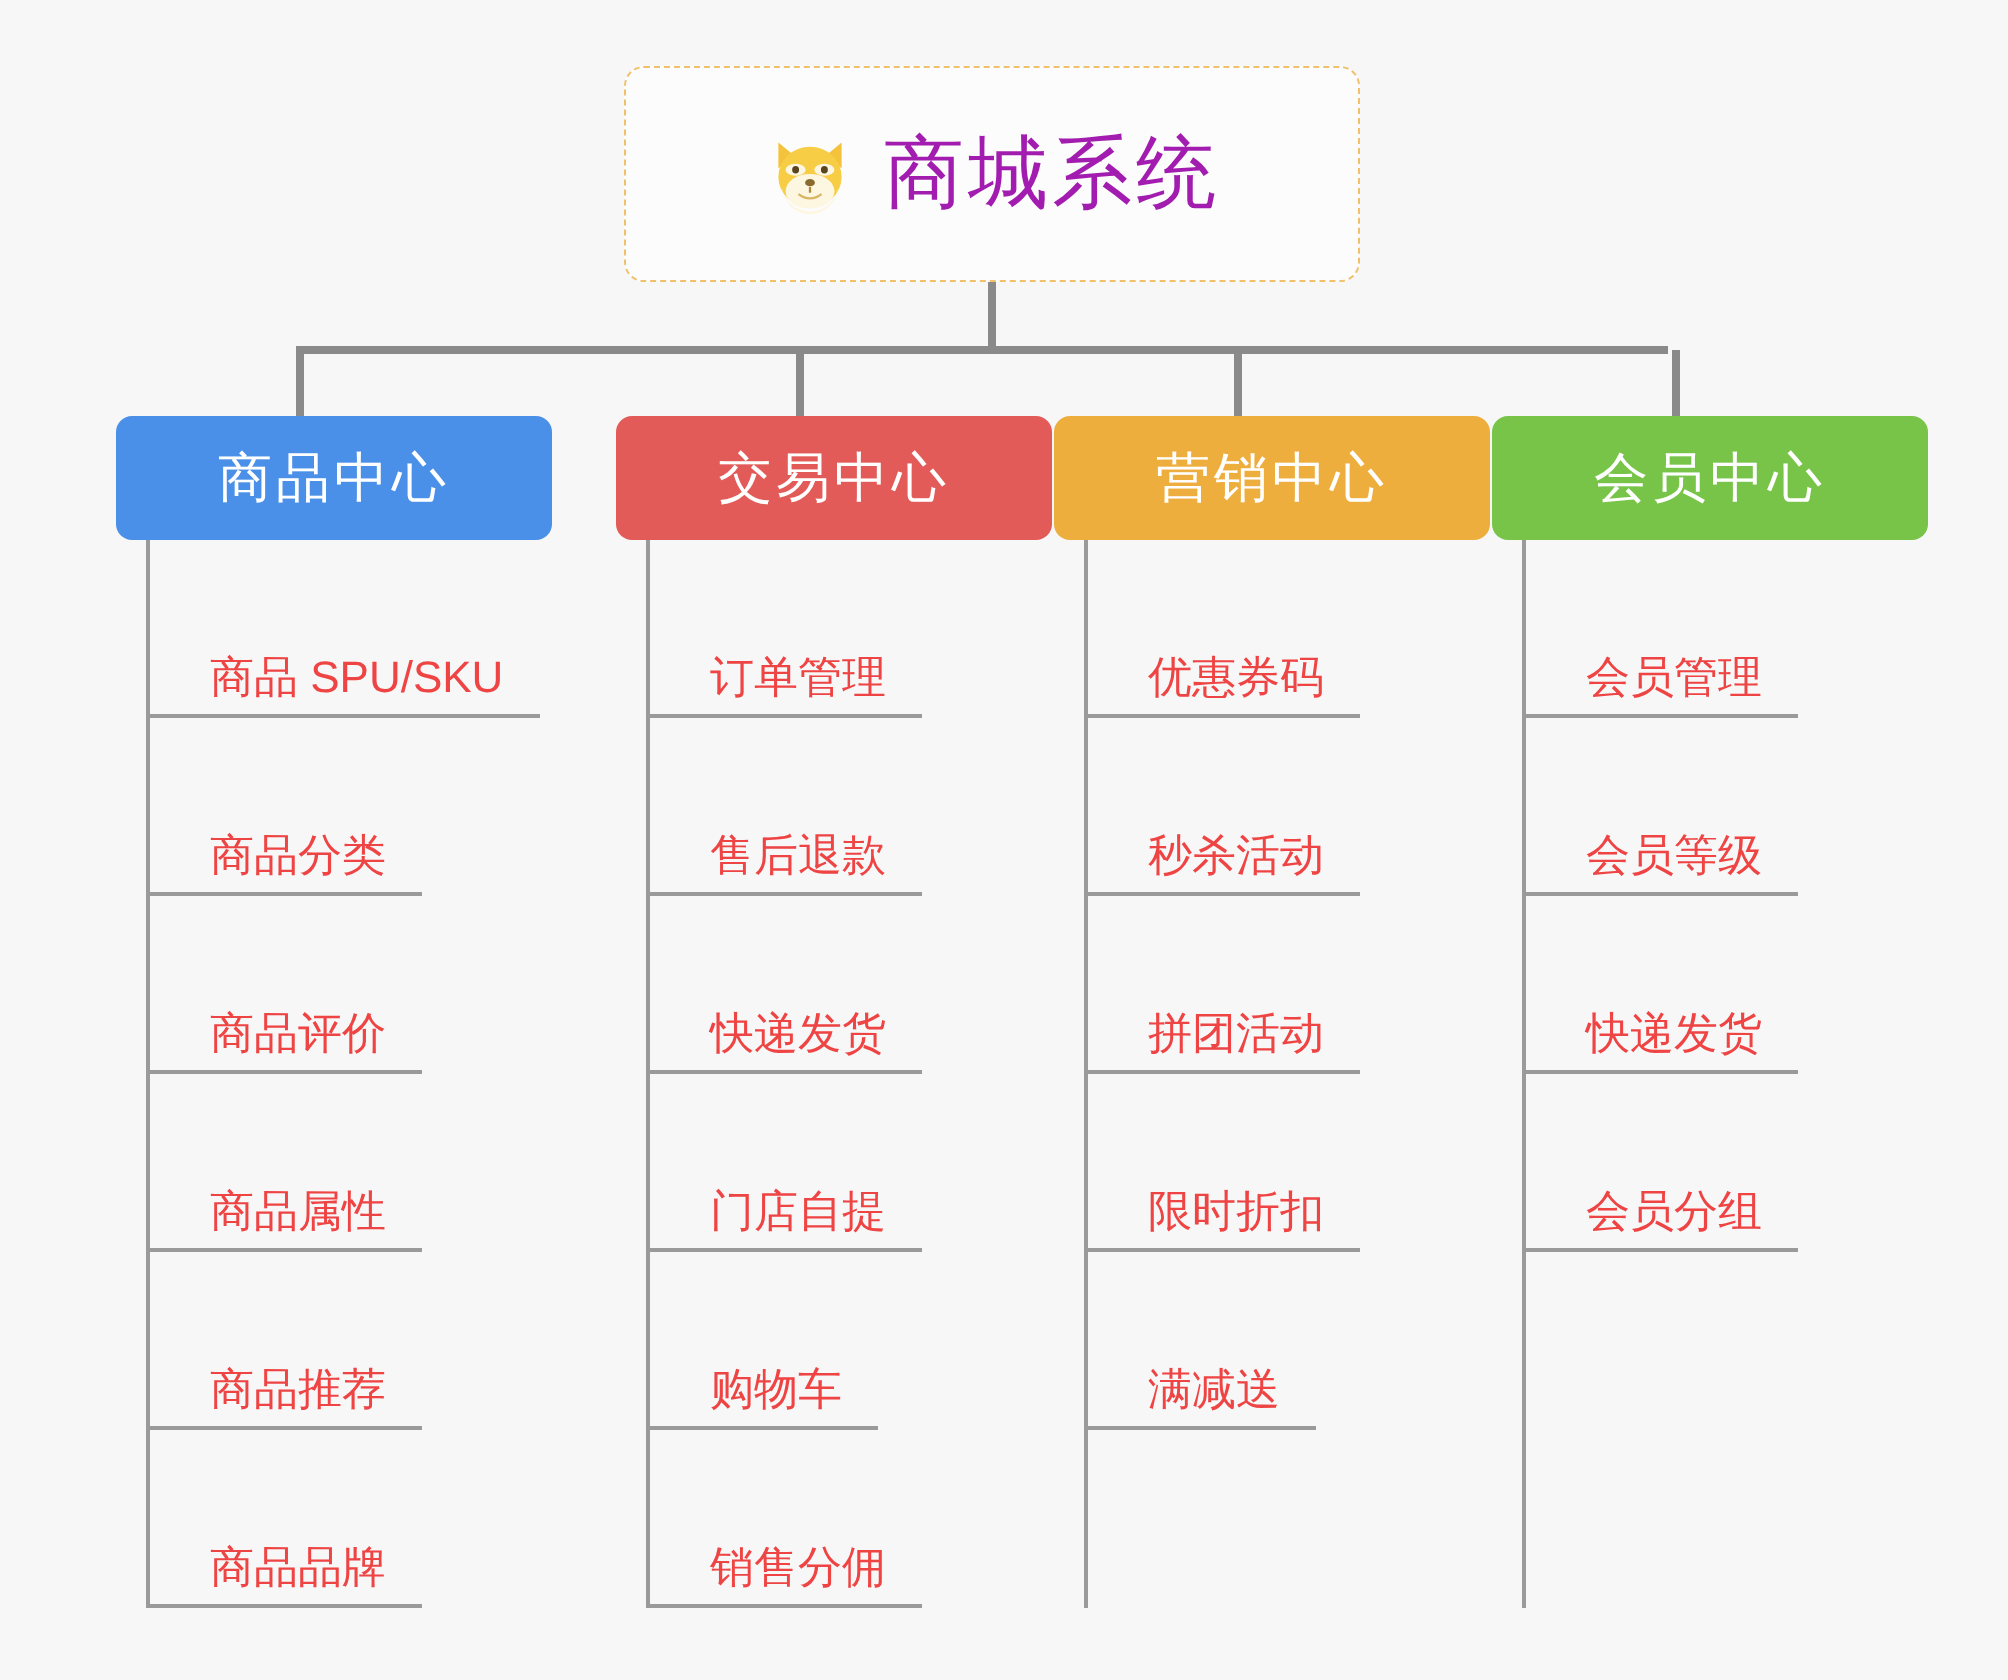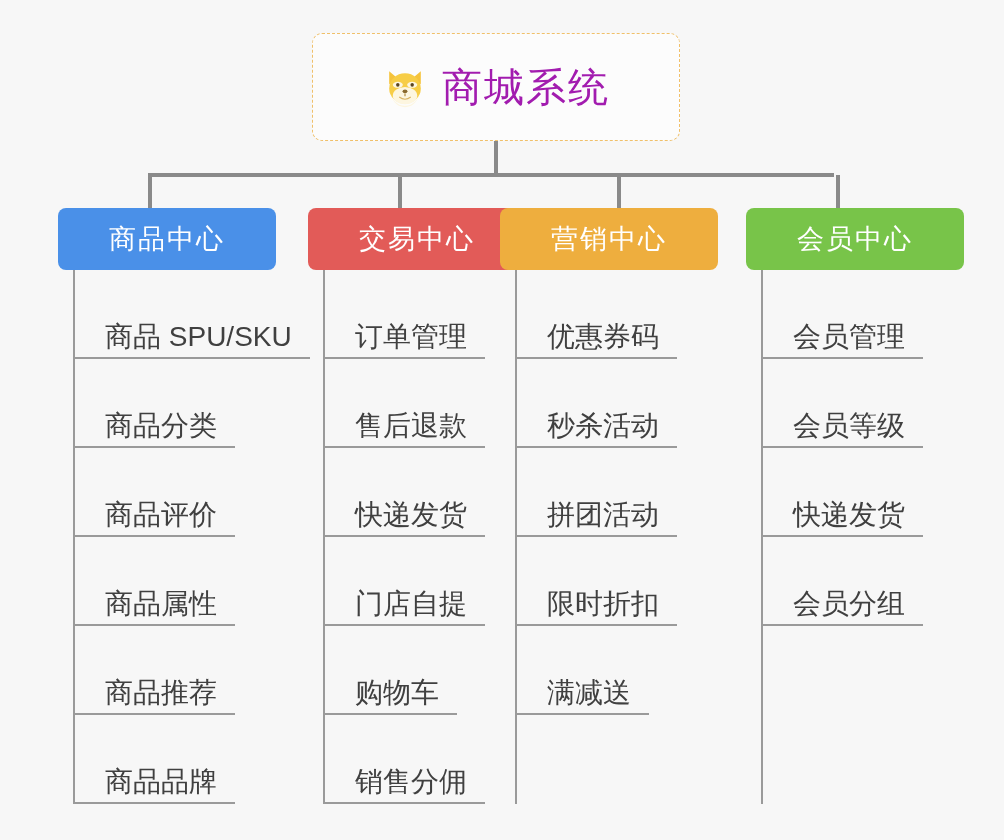--- a/index.html
+++ b/index.html
@@ -78,21 +78,21 @@
   .conn-drop.d4 { left: 836px; }
 
   
   .column {
     position: absolute;
     top: 208px;
     width: 184px;
   }
   .column.c1 { left: 58px;  }
   .column.c2 { left: 308px; }
-  .column.c3 { left: 500px; }
+  .column.c3 { left: 527px; }
   .column.c4 { left: 746px; }
 
   .cat-box {
     width: 218px;
     height: 62px;
     border-radius: 8px;
     display: flex;
     align-items: center;
     justify-content: center;
     box-sizing: border-box;
@@ -128,22 +128,22 @@
     align-items: flex-end;
     box-sizing: border-box;
   }
   .item-inner {
     position: relative;
     display: inline-block;
     padding: 0 18px 6px 32px;
     border-bottom: 2px solid #9a9a9a;
   }
   .item-label {
-    font-size: 28px;
-    color: #404040;
+    font-size: 22px;
+    color: #ef4444;
     line-height: 1;
     white-space: nowrap;
   }
 </style>
 </head>
 <body style="background: rgb(247, 247, 247);">
 
 <div id="stage">
 
   <div class="root-node" style="background: rgb(252, 252, 252); border-color: rgb(240, 192, 106);">

